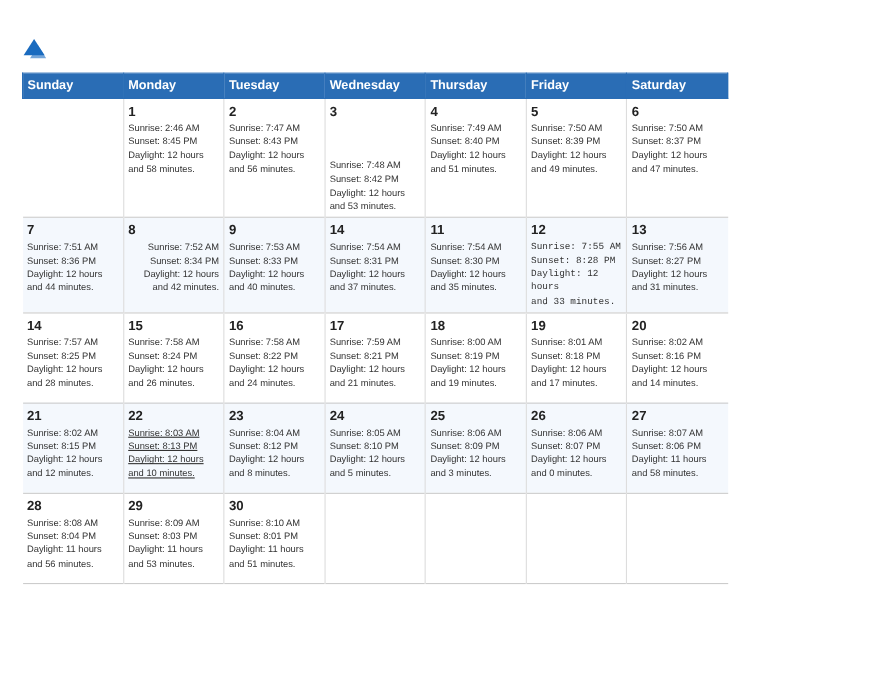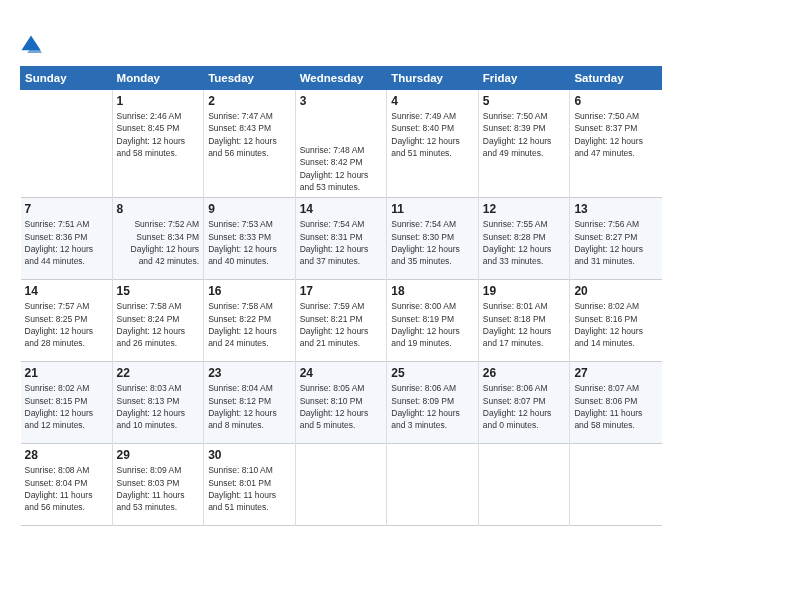--- a/index.html
+++ b/index.html
@@ -207,21 +207,21 @@
           </td>
           <td>
             <span class="day-number">11</span>
             <div class="cell-content" style="white-space: pre-line;">Sunrise: 7:54 AM
 Sunset: 8:30 PM
 Daylight: 12 hours
 and 35 minutes.</div>
           </td>
           <td>
             <span class="day-number">12</span>
-            <div class="cell-content" style="white-space: pre-line;">Sunrise: 7:55 AM
+            <div class="cell-content" style="white-space: pre-line; font-family: Liberation Mono, monospace;">Sunrise: 7:55 AM
 Sunset: 8:28 PM
 Daylight: 12 hours
 and 33 minutes.</div>
           </td>
           <td>
             <span class="day-number">13</span>
             <div class="cell-content" style="white-space: pre-line;">Sunrise: 7:56 AM
 Sunset: 8:27 PM
 Daylight: 12 hours
 and 31 minutes.</div>
@@ -281,21 +281,21 @@
         <tr>
           <td>
             <span class="day-number">21</span>
             <div class="cell-content" style="white-space: pre-line;">Sunrise: 8:02 AM
 Sunset: 8:15 PM
 Daylight: 12 hours
 and 12 minutes.</div>
           </td>
           <td>
             <span class="day-number">22</span>
-            <div class="cell-content" style="white-space: pre-line;">Sunrise: 8:03 AM
+            <div class="cell-content" style="white-space: pre-line; text-decoration: underline;">Sunrise: 8:03 AM
 Sunset: 8:13 PM
 Daylight: 12 hours
 and 10 minutes.</div>
           </td>
           <td>
             <span class="day-number">23</span>
             <div class="cell-content" style="white-space: pre-line;">Sunrise: 8:04 AM
 Sunset: 8:12 PM
 Daylight: 12 hours
 and 8 minutes.</div>

